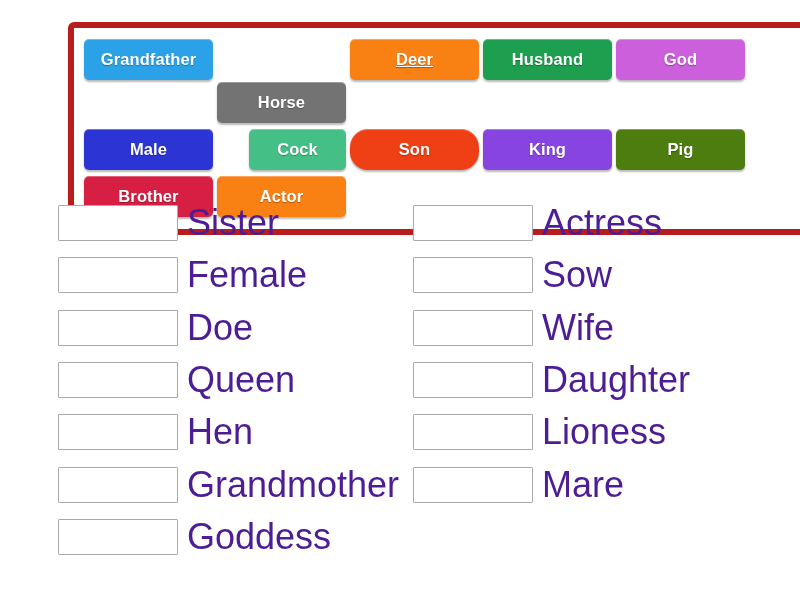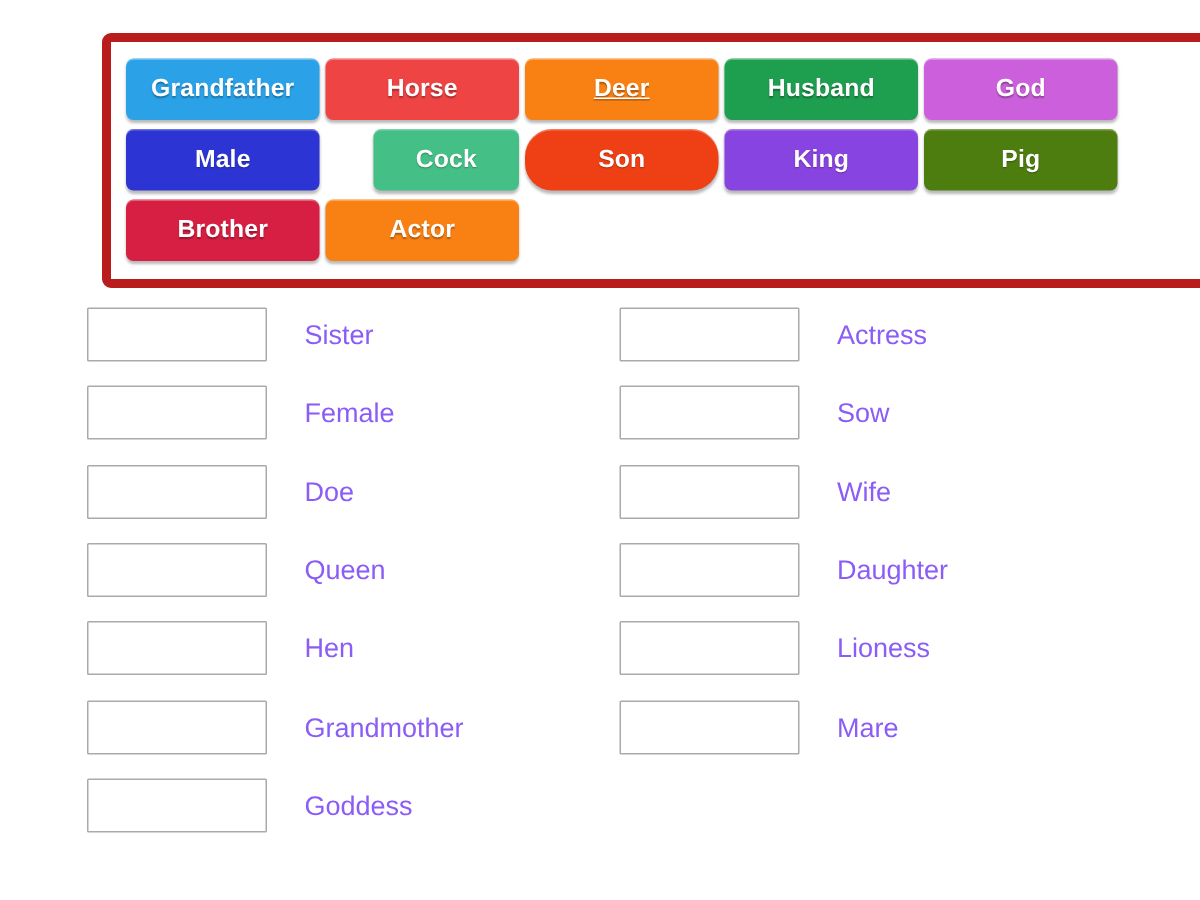--- a/index.html
+++ b/index.html
@@ -78,39 +78,39 @@
     width: 120px;
     height: 36px;
     box-sizing: border-box;
     border: 1px solid #aaaaaa;
     background: #ffffff;
     border-radius: 1px;
     flex: 0 0 auto;
     cursor: pointer;
   }
   .answer-label {
-    margin-left: 25px;
-    font-size: 18px;
-    color: #8b5cf6;
+    margin-left: 9px;
+    font-size: 36px;
+    color: #4c1d95;
     font-family: "Liberation Sans", sans-serif;
     font-weight: normal;
     line-height: 1;
     white-space: nowrap;
   }
 </style>
 </head>
 <body>
 
 <div id="word-bank">
     <div class="bank-row">
       <div class="tile-slot">
         <div class="tile" style="background: rgb(43, 162, 232);">Grandfather</div>
       </div>
       <div class="tile-slot">
-        <div class="tile" style="background: #ef4444;">Horse</div>
+        <div class="tile" style="background: #737373; margin-top: 43px;">Horse</div>
       </div>
       <div class="tile-slot">
         <div class="tile" style="background: rgb(249, 128, 18); text-decoration: underline;">Deer</div>
       </div>
       <div class="tile-slot">
         <div class="tile" style="background: rgb(30, 158, 79);">Husband</div>
       </div>
       <div class="tile-slot">
         <div class="tile" style="background: rgb(204, 95, 219);">God</div>
       </div>

